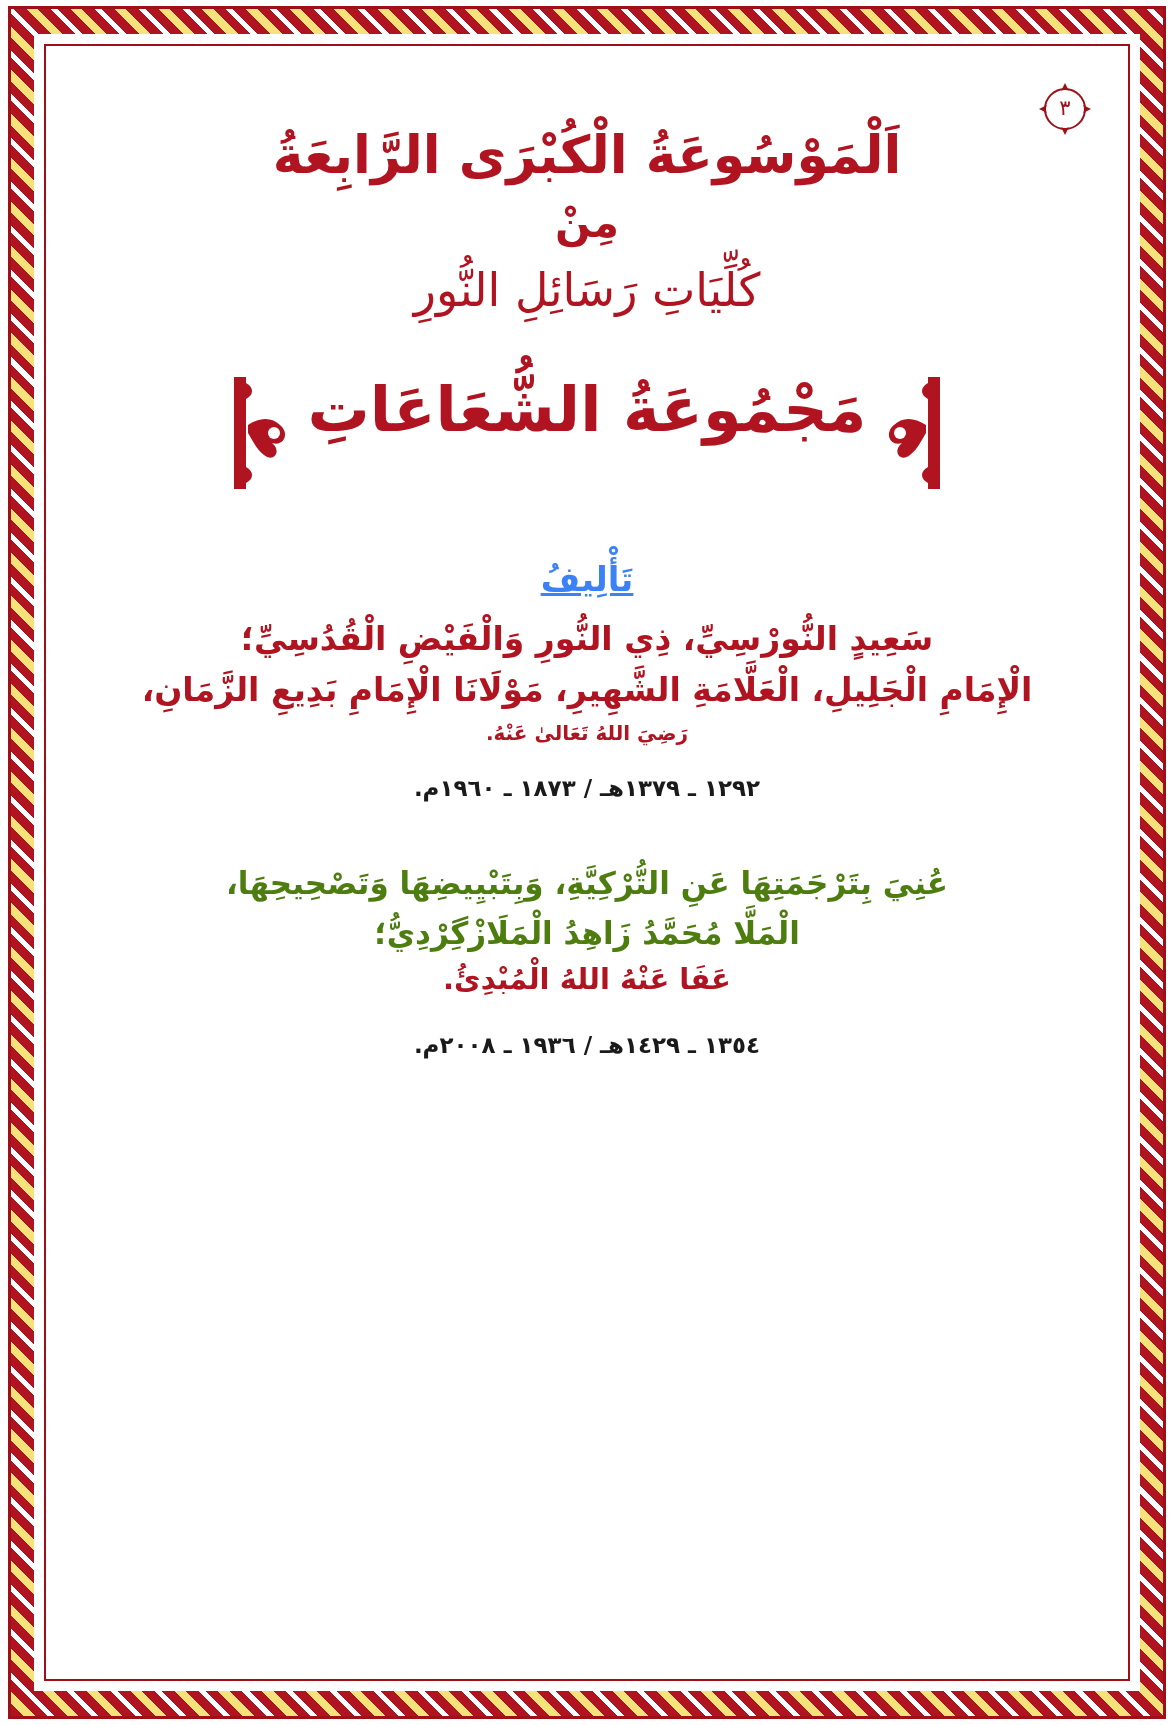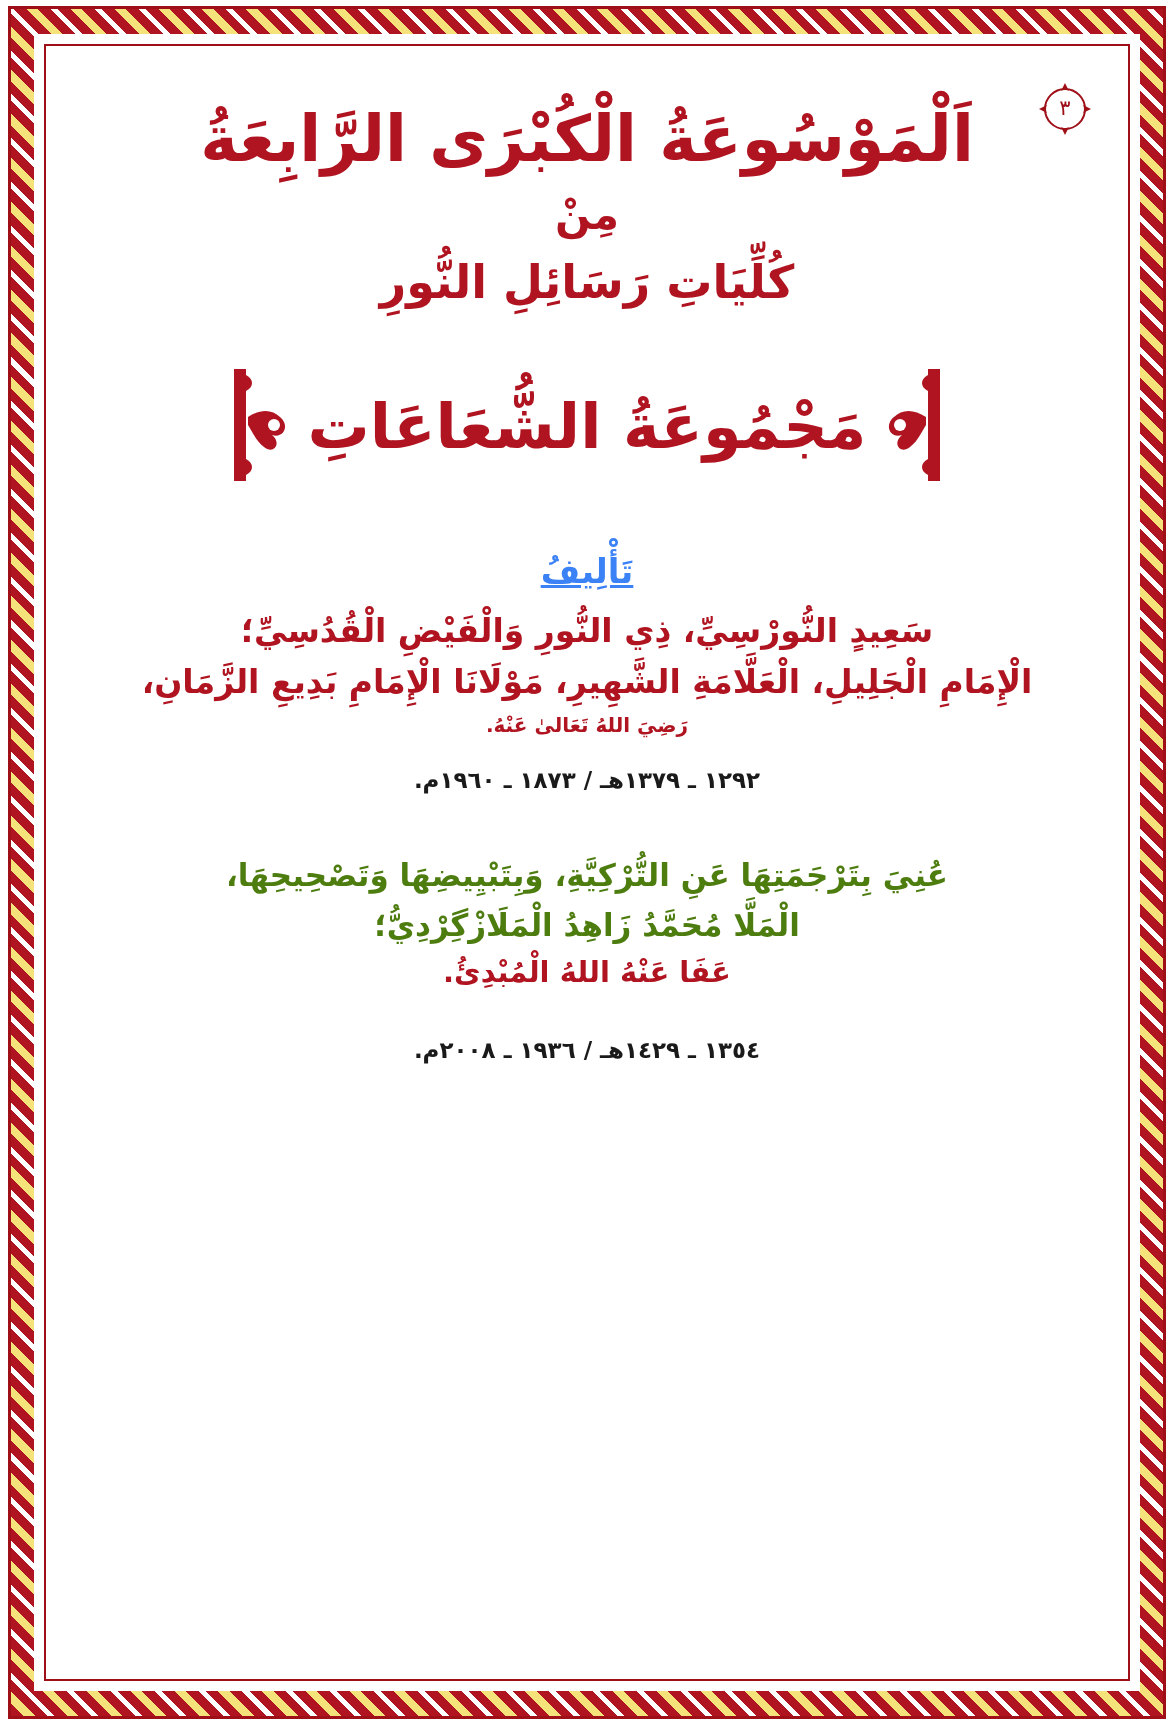--- a/index.html
+++ b/index.html
@@ -94,44 +94,44 @@
     color: #9e0f17;
     font-family: "DejaVu Sans", sans-serif;
     line-height: 1;
     padding-bottom: 2px;
   }
 
   
   .title-main {
     font-family: "DejaVu Sans", sans-serif;
     color: #b01420;
-    font-size: 64px;
+    font-size: 52px;
     line-height: 1.35;
     font-weight: bold;
-    margin-top: 28px;
+    margin-top: 52px;
     letter-spacing: 0px;
   }
   .title-min {
     font-size: 42px;
     font-weight: bold;
     color: #b01420;
     margin-top: 6px;
     line-height: 1.3;
   }
   .title-sub {
     font-size: 46px;
-    font-weight: bold;
+    font-weight: normal;
     color: #b01420;
     margin-top: 8px;
     line-height: 1.35;
   }
 
   .banner {
     display: flex;
-    align-items: center;
+    align-items: flex-start;
     justify-content: center;
     gap: 10px;
     margin-top: 52px;
   }
   .banner-text {
     font-size: 62px;
     font-weight: bold;
     color: #b01420;
     line-height: 1.2;
     white-space: nowrap;
@@ -178,21 +178,21 @@
     line-height: 1.6;
   }
   .translator-lines .ln { display: block; }
   .dua2 {
     margin-top: 4px;
     font-size: 29px;
     font-weight: bold;
     color: #b01420;
   }
   .dates2 {
-    margin-top: 48px;
+    margin-top: 36px;
     font-size: 23px;
     font-weight: bold;
     color: #1a1a1a;
     letter-spacing: 1px;
   }
 </style>
 </head>
 <body>
 
 <div class="page">

